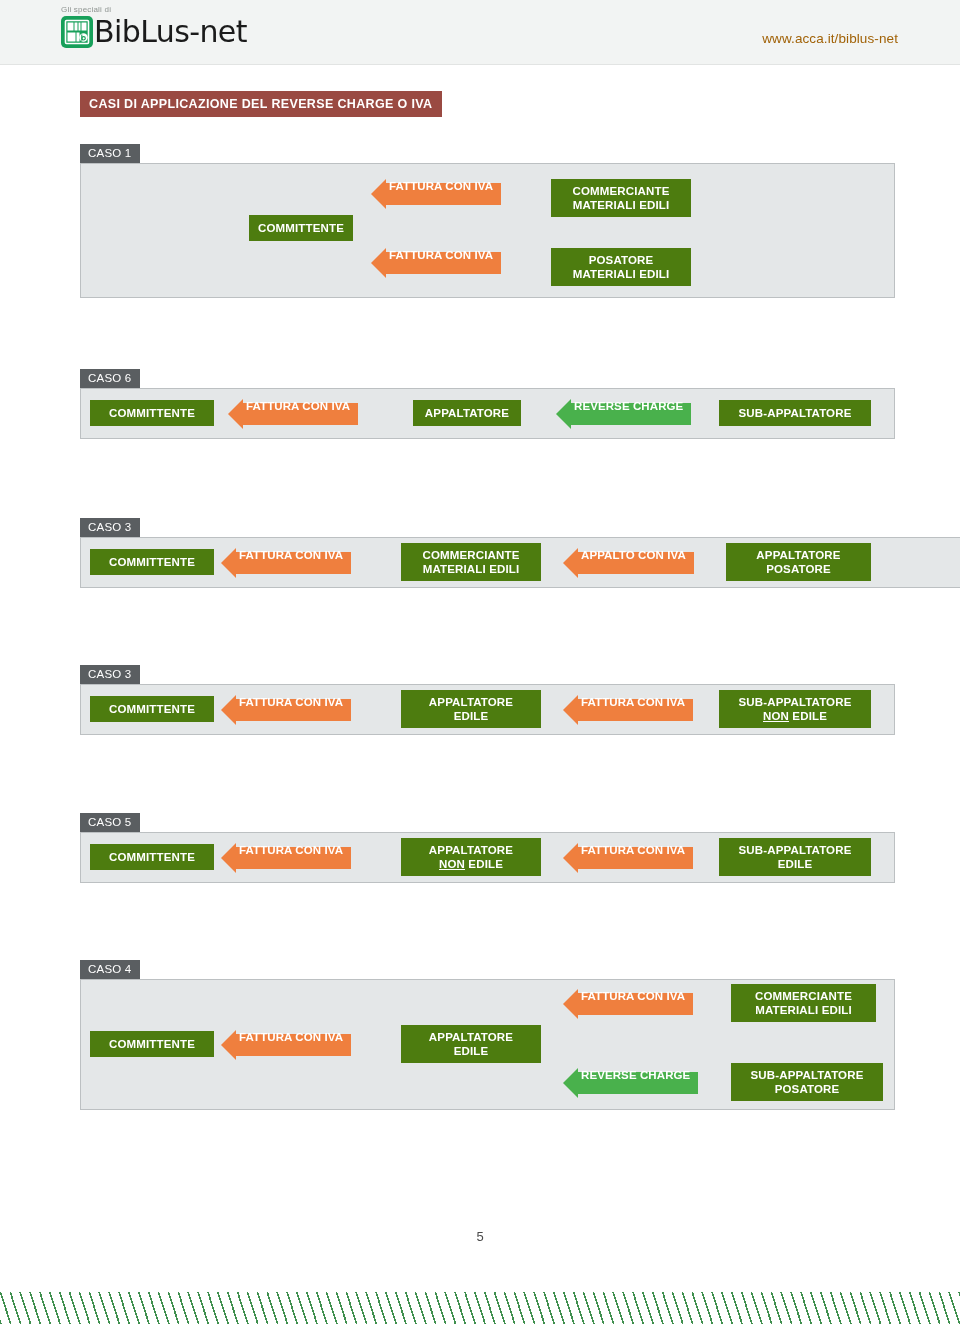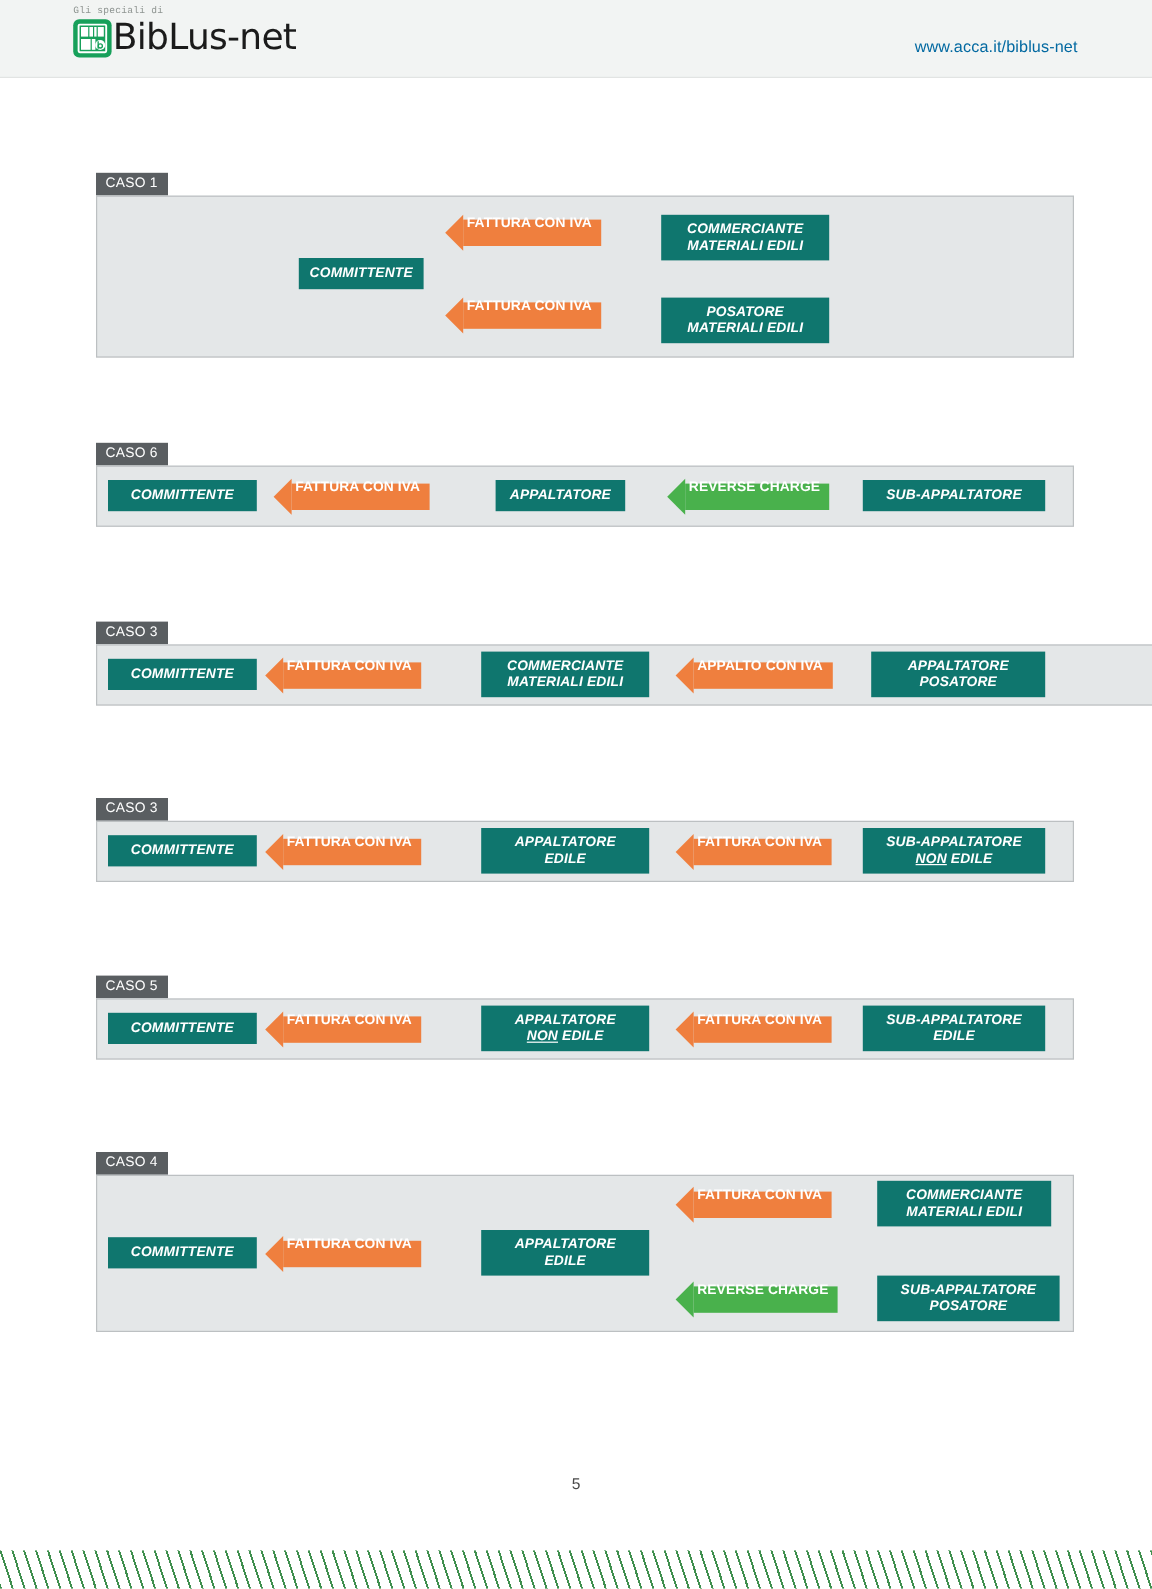--- a/index.html
+++ b/index.html
@@ -13,31 +13,31 @@
 
   
   .header {
     position:absolute; left:0; top:0; width:960px; height:65px;
     background:#f2f4f3;
     border-bottom:1px solid #e2e4e3;
   }
   .brand { position:absolute; left:60px; top:5px; display:flex; flex-direction:column; }
   .brand-kicker {
     font-size:8px; color:#8e9491; letter-spacing:.2px;
-    font-family:Liberation Mono, monospace; margin-left:1px; margin-bottom:1px;
+    font-family:Liberation Sans, sans-serif; margin-left:1px; margin-bottom:1px;
   }
   .brand-row { display:flex; align-items:center; gap:0; }
   .brand-logo { width:34px; height:34px; flex:0 0 34px; }
   .brand-name {
     font-size:30px; font-weight:400; color:#1b1b1b; letter-spacing:-0.6px;
     line-height:34px; font-family:"DejaVu Sans", sans-serif;
   }
   .site-url {
     position:absolute; right:62px; top:31px;
-    font-size:13.5px; color:#0369a1; letter-spacing:.1px;
+    font-size:13.5px; color:#a16207; letter-spacing:.1px;
     font-family:"Liberation Sans", sans-serif;
   }
 
   
   .main-title {
     position:absolute; left:80px; top:91px;
     background:#9a4a42; color:#fff;
     font-size:12.5px; font-weight:bold; letter-spacing:.35px;
     padding:6px 10px 6px 9px;
     white-space:nowrap;
@@ -55,28 +55,27 @@
   .case-panel {
     position:relative;
     background:#e4e7e8;
     border:1px solid #bcc0c2;
     margin-top:0px;
   }
 
   
   .node {
     position:absolute;
-    background:#0f766e;
+    background:#4d7c0f;
     color:#fff;
     font-size:11.5px; font-weight:bold; letter-spacing:.15px;
     line-height:14px;
     display:flex; align-items:center; justify-content:center;
     text-align:center;
     padding:4px 6px;
-    font-style:italic;
   }
   .node u { text-decoration:underline; }
 
   
   .arrow {
     position:absolute;
     height:30px;
     display:flex; align-items:center;
   }
   .arrow .head {
@@ -133,20 +132,21 @@
             <path d="M21.8 19.4 v6.3" stroke="#17a05a" stroke-width="1.1" fill="none"></path>
             <circle cx="23.6" cy="23.3" r="1.7" fill="none" stroke="#17a05a" stroke-width="1.1"></circle>
           </svg>
         </span>
         <span class="brand-name">BibLus-net</span>
       </div>
     </div>
     <div class="site-url">www.acca.it/biblus-net</div>
   </div>
 
+  <div class="main-title">CASI DI APPLICAZIONE DEL REVERSE CHARGE O IVA</div>
 
   <div class="case" style="left:80px; top:143px; width:815px;">
     <div class="case-tag">CASO 1</div>
     <div class="case-panel" style="height:135px;">
       <div class="node" style="left:168px; top:51px; width:104px; height:26px;">
         <span>COMMITTENTE</span>
       </div>
       <div class="arrow orange" style="left:290px; top:15px;">
         <span class="head"></span>
         <span class="body">FATTURA CON IVA</span>

